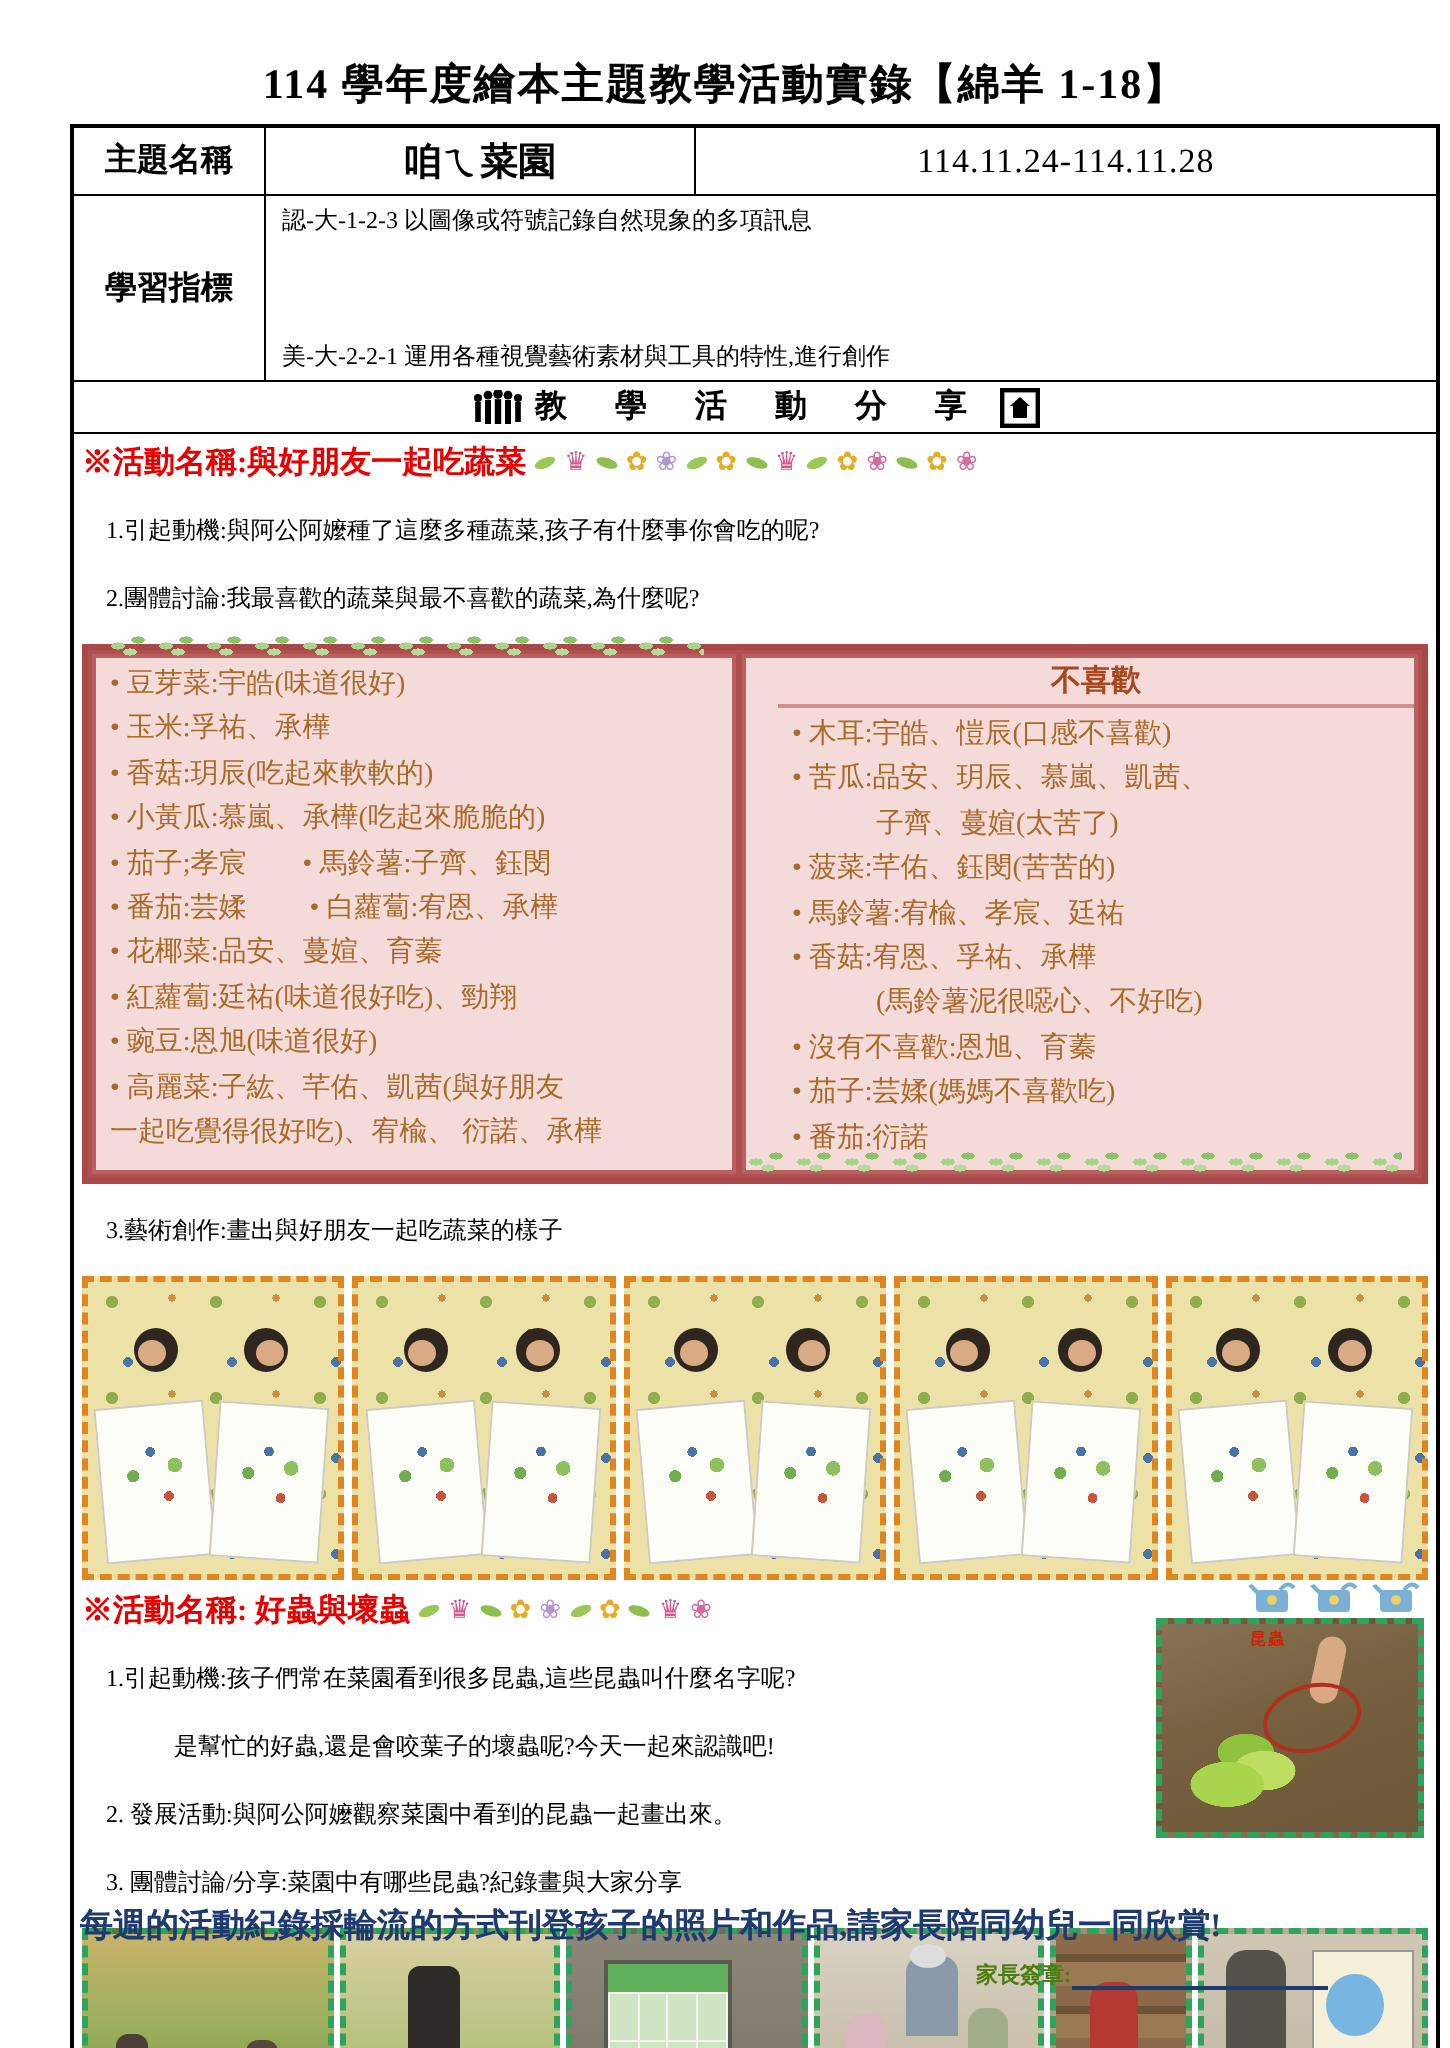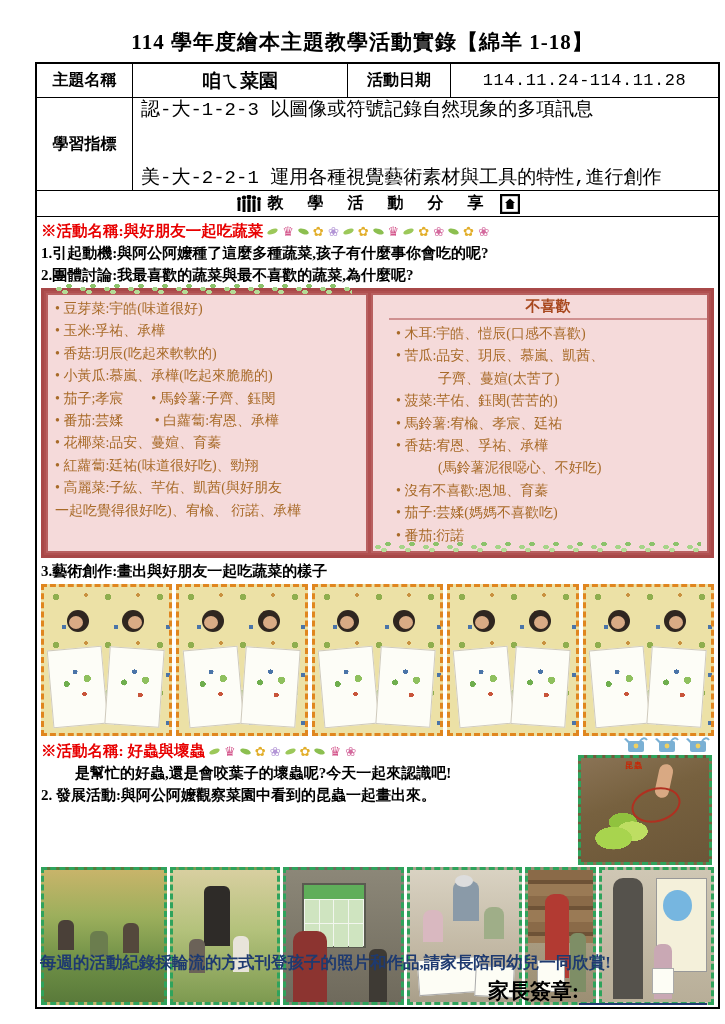--- a/index.html
+++ b/index.html
@@ -2,42 +2,42 @@
 <html><head>
 <meta charset="utf-8">
 <style>
   html,body{margin:0;padding:0;background:#fff;}
   body{width:725px;height:1024px;position:relative;
        font-family:"Liberation Serif","DejaVu Serif",serif;color:#000;}
   .doc-title{position:absolute;top:28px;left:0;width:100%;text-align:center;
        font-size:21px;font-weight:bold;letter-spacing:1px;}
   .main-table{position:absolute;left:35px;top:62px;width:681px;border:2px solid #000;background:#fff;}
   .row{display:flex;border-bottom:1px solid #000;}
-  .cell{border-right:1px solid #000;display:flex;align-items:center;justify-content:center;font-family:Liberation Mono, monospace;}
+  .cell{border-right:1px solid #000;display:flex;align-items:center;justify-content:center;}
   .cell:last-child{border-right:none;}
   .r1{height:33px;}
   .lab{font-weight:bold;font-size:16px;}
   .c-theme-label{width:95px;}
   .c-theme-val{width:214px;font-size:19px;font-weight:bold;}
   .c-date-label{width:102px;}
   .c-date-val{flex:1;font-size:17px;letter-spacing:.5px;}
   .r2{min-height:46px;}
   .c-ind-label{width:95px;}
   .c-ind-body{flex:1;flex-direction:column;align-items:flex-start;justify-content:center;
-      padding:2px 8px;font-size:19px;line-height:20px;gap:48px;}
+      padding:2px 8px;font-size:12px;line-height:20px;gap:48px;}
   .r3{height:25px;align-items:center;justify-content:center;display:flex;gap:6px;}
   .share-text{font-weight:bold;font-size:16px;letter-spacing:10px;}
   .content{position:relative;padding:3px 4px 2px 4px;}
   .act-title-row{display:flex;align-items:center;gap:4px;height:22px;}
   .act-title{color:#e80000;font-weight:bold;font-size:15.5px;white-space:nowrap;}
   .flower{font-size:13px;line-height:13px;font-family:"DejaVu Sans",sans-serif;}
   .f-pink{color:#d4568c;} .f-yellow{color:#e2ae2a;} .f-purple{color:#b395d6;} .f-rose{color:#d46a9e;}
   .leaf-icon{display:inline-block;width:11px;height:5px;border-radius:50%;background:#9cc85a;transform:rotate(-22deg);}
   .leaf-icon.alt{transform:rotate(18deg);background:#8cbf50;}
-  .tline{font-size:15px;line-height:22px;margin:0;font-weight:bold;}
+  .tline{font-size:12px;line-height:22px;margin:12px;}
   
   .veg-table{position:relative;display:flex;border:3px solid #a84848;background:#b05050;margin:2px 0;gap:3px;padding:2px;}
   .veg-col{flex:1;background:#f5dada;border:2px solid #b86060;display:flex;flex-direction:column;}
   .veg-head{text-align:center;font-weight:bold;font-size:15px;color:#a8481e;
       border-bottom:2px solid #cf9090;padding:2px 0;}
   .veg-items{padding:3px 7px 4px 7px;color:#a86a28;font-size:14px;line-height:22.4px;}
   .vine{position:absolute;height:10px;background-image:
       radial-gradient(ellipse 5px 2.5px at 7px 5px,#a6d488 70%,transparent 71%),
       radial-gradient(ellipse 5px 2.5px at 17px 2px,#8cc26b 70%,transparent 71%),
       radial-gradient(ellipse 5px 2.5px at 13px 8px,#b4dc96 70%,transparent 71%);
@@ -92,35 +92,34 @@
   .screen-bar{height:22%;background:#5fae5a;}
   .screen-grid{display:grid;grid-template-columns:repeat(4,1fr);grid-template-rows:repeat(2,1fr);height:78%;gap:1px;padding:1px;}
   .screen-grid div{background:#cfe4c0;}
   .poster{position:absolute;right:4%;top:6%;width:44%;height:70%;background:#f4f0da;border:1px solid #999;}
   .cloud{position:absolute;left:12%;top:12%;width:60%;height:34%;border-radius:50%;background:#76b6e0;}
   .shelf{position:absolute;left:0;top:0;width:100%;height:55%;background:
       repeating-linear-gradient(#8a6a48 0 10px,#6e5236 10px 14px,#9a7a55 14px 26px);}
   .sign{position:absolute;background:#fdfdf5;border:1px solid #aaa;}
   
   .footer-note{position:absolute;left:40px;top:952px;color:#1e3a70;font-weight:bold;font-size:16.5px;}
-  .sig-row{position:absolute;left:488px;top:977px;color:#000000;font-weight:bold;font-size:21px;display:flex;align-items:flex-end;}
+  .sig-row{position:absolute;left:488px;top:977px;color:#4d7c0f;font-weight:bold;font-size:11px;display:flex;align-items:flex-end;}
   .sig-line{display:inline-block;width:128px;border-bottom:2px solid #1e3a70;height:16px;}
   svg{display:block;}
 </style>
 </head>
 <body>
 
 <div class="doc-title">114 學年度繪本主題教學活動實錄【綿羊 1-18】</div>
 
 <div class="main-table">
 
   <div class="row r1">
     <div class="cell lab c-theme-label">主題名稱</div>
     <div class="cell c-theme-val">咱ㄟ菜園</div>
-    <div class="cell lab c-date-label">活動日期</div>
     <div class="cell c-date-val">114.11.24-114.11.28</div>
   </div>
 
   <div class="row r2">
     <div class="cell lab c-ind-label">學習指標</div>
     <div class="cell c-ind-body">
       <div>認-大-1-2-3 以圖像或符號記錄自然現象的多項訊息</div>
       <div>美-大-2-2-1 運用各種視覺藝術素材與工具的特性,進行創作</div>
     </div>
   </div>
@@ -180,20 +179,21 @@
       <div class="veg-col">
         <div class="veg-items">
           <div>• 豆芽菜:宇皓(味道很好)</div>
           <div>• 玉米:孚祐、承樺</div>
           <div>• 香菇:玥辰(吃起來軟軟的)</div>
           <div>• 小黃瓜:慕嵐、承樺(吃起來脆脆的)</div>
           <div>• 茄子;孝宸　　• 馬鈴薯:子齊、鈺閔</div>
           <div>• 番茄:芸媃　　 • 白蘿蔔:宥恩、承樺</div>
           <div>• 花椰菜:品安、蔓媗、育蓁</div>
           <div>• 紅蘿蔔:廷祐(味道很好吃)、勁翔</div>
+          <div>• 豌豆:恩旭(味道很好)</div>
           <div>• 高麗菜:子紘、芊佑、凱茜(與好朋友</div>
           <div>一起吃覺得很好吃)、宥楡、 衍諾、承樺</div>
         </div>
       </div>
       <div class="veg-col" style="position:relative;padding-left:16px;">
         <div class="veg-head">不喜歡</div>
         <div class="veg-items">
           <div>• 木耳:宇皓、愷辰(口感不喜歡)</div>
           <div>• 苦瓜:品安、玥辰、慕嵐、凱茜、</div>
           <div>　　　子齊、蔓媗(太苦了)</div>
@@ -288,22 +288,24 @@
         <span>
           <svg width="24" height="17" viewBox="0 0 24 17">
             <path d="M6 5 h12 a2 2 0 0 1 2 2 v7 a2 2 0 0 1 -2 2 h-12 a2 2 0 0 1 -2 -2 v-7 a2 2 0 0 1 2 -2z" fill="#7ab0d4"></path>
             <polygon points="4,7 0,3 2,2 6,6" fill="#7ab0d4"></polygon>
             <path d="M16 5 q4 -5 7 -1" stroke="#7ab0d4" stroke-width="2" fill="none"></path>
             <circle cx="12" cy="10" r="2.4" fill="#f0d060"></circle>
           </svg>
         </span>
       </div>
 
+      <p class="tline">1.引起動機:孩子們常在菜園看到很多昆蟲,這些昆蟲叫什麼名字呢?</p>
       <p class="tline indent">是幫忙的好蟲,還是會咬葉子的壞蟲呢?今天一起來認識吧!</p>
       <p class="tline">2. 發展活動:與阿公阿嬤觀察菜園中看到的昆蟲一起畫出來。</p>
+      <p class="tline">3. 團體討論/分享:菜園中有哪些昆蟲?紀錄畫與大家分享</p>
 
       <div class="lettuce-photo">
         <div class="photo-tag">昆蟲</div>
         <div class="hand"></div>
         <div class="lettuce"></div>
         <div class="red-circle"></div>
       </div>
     </div>
 
     <div class="photo-row2">

